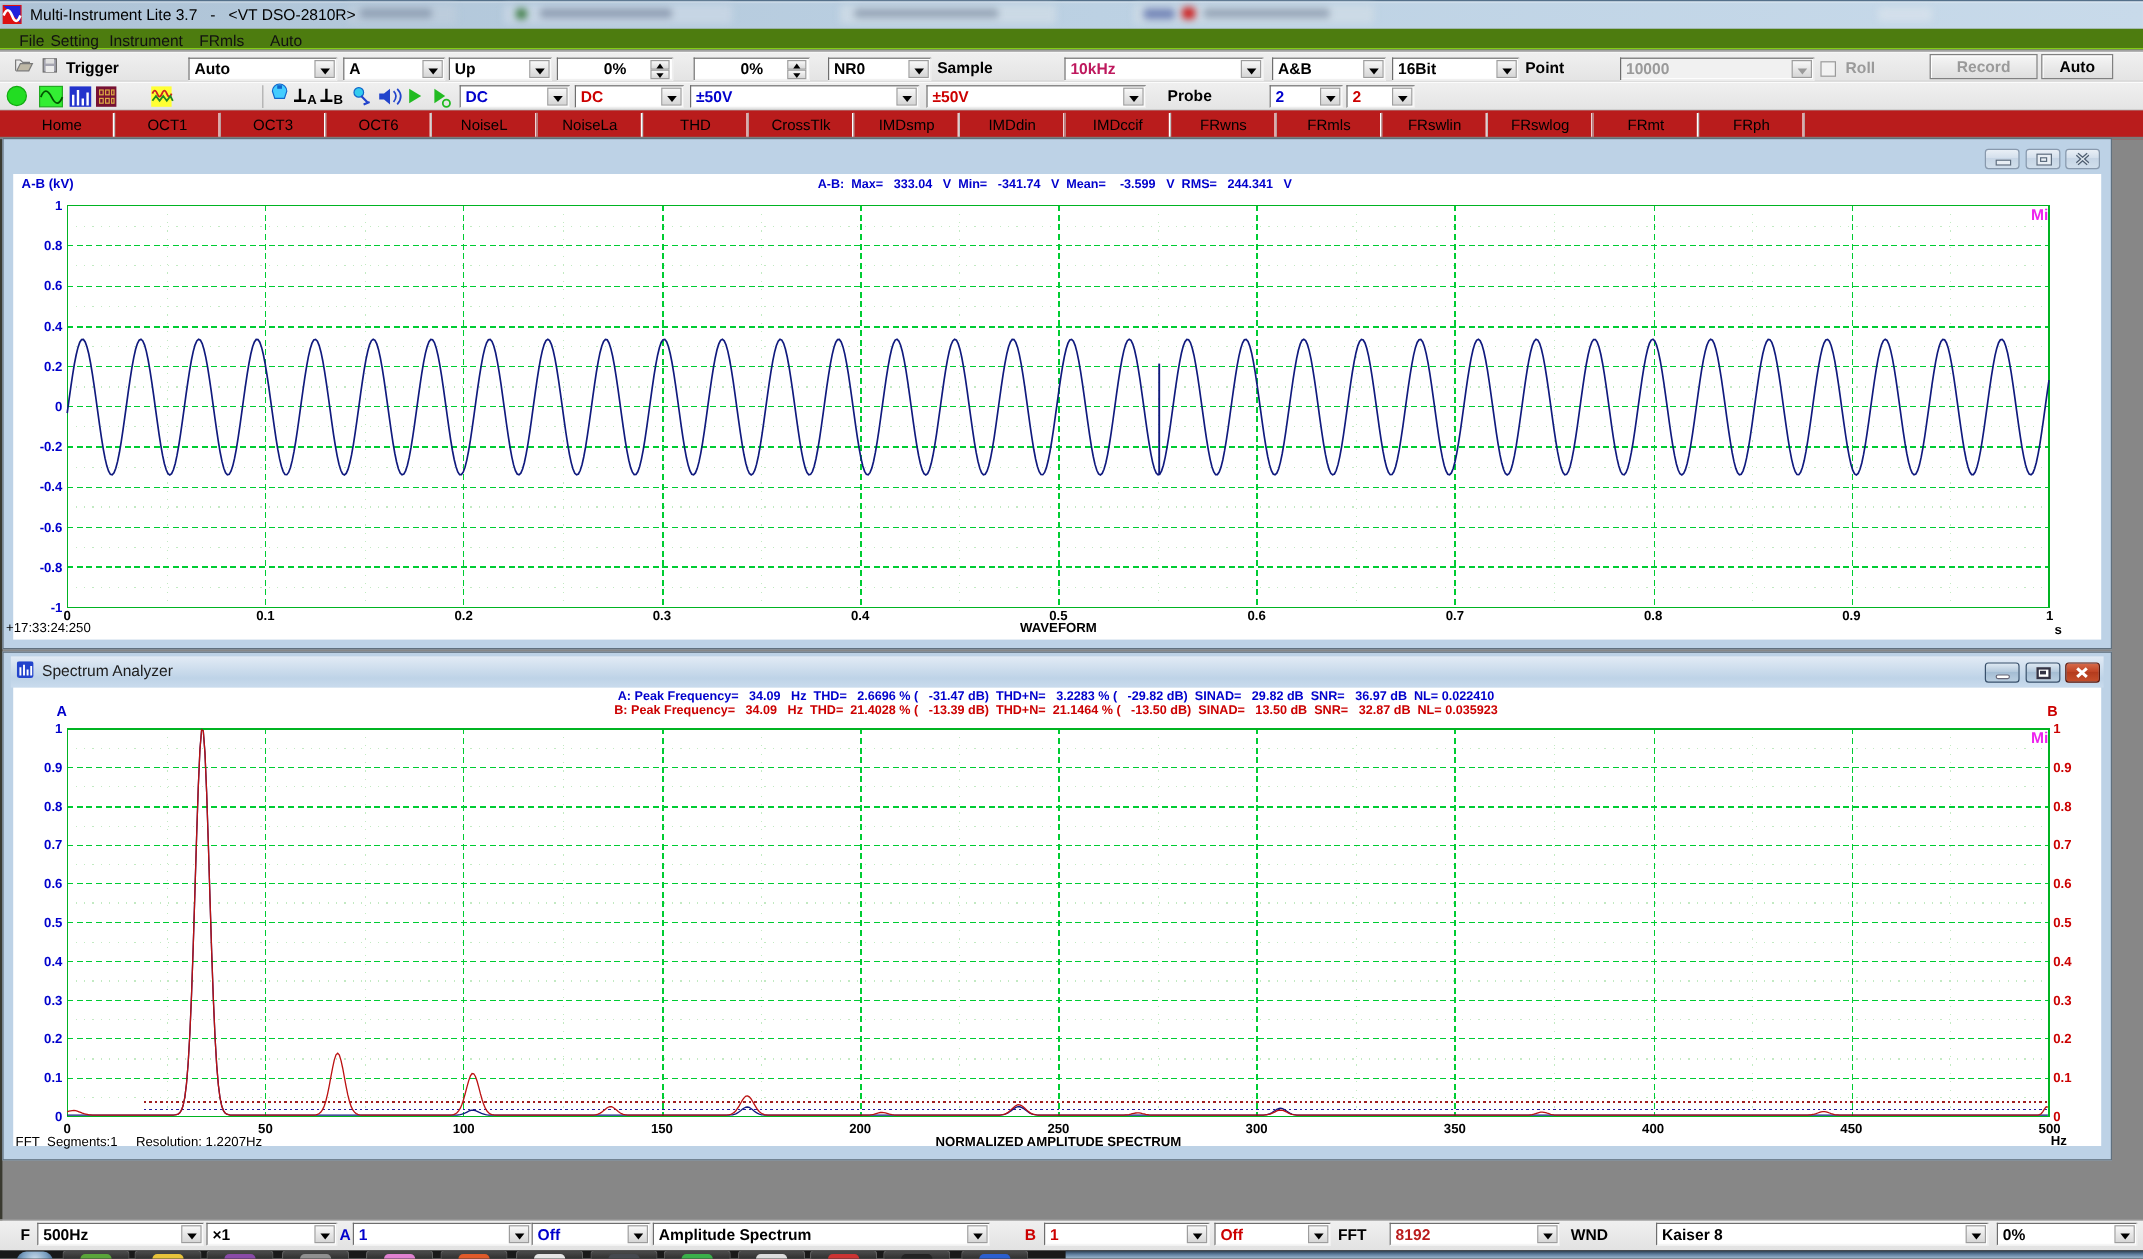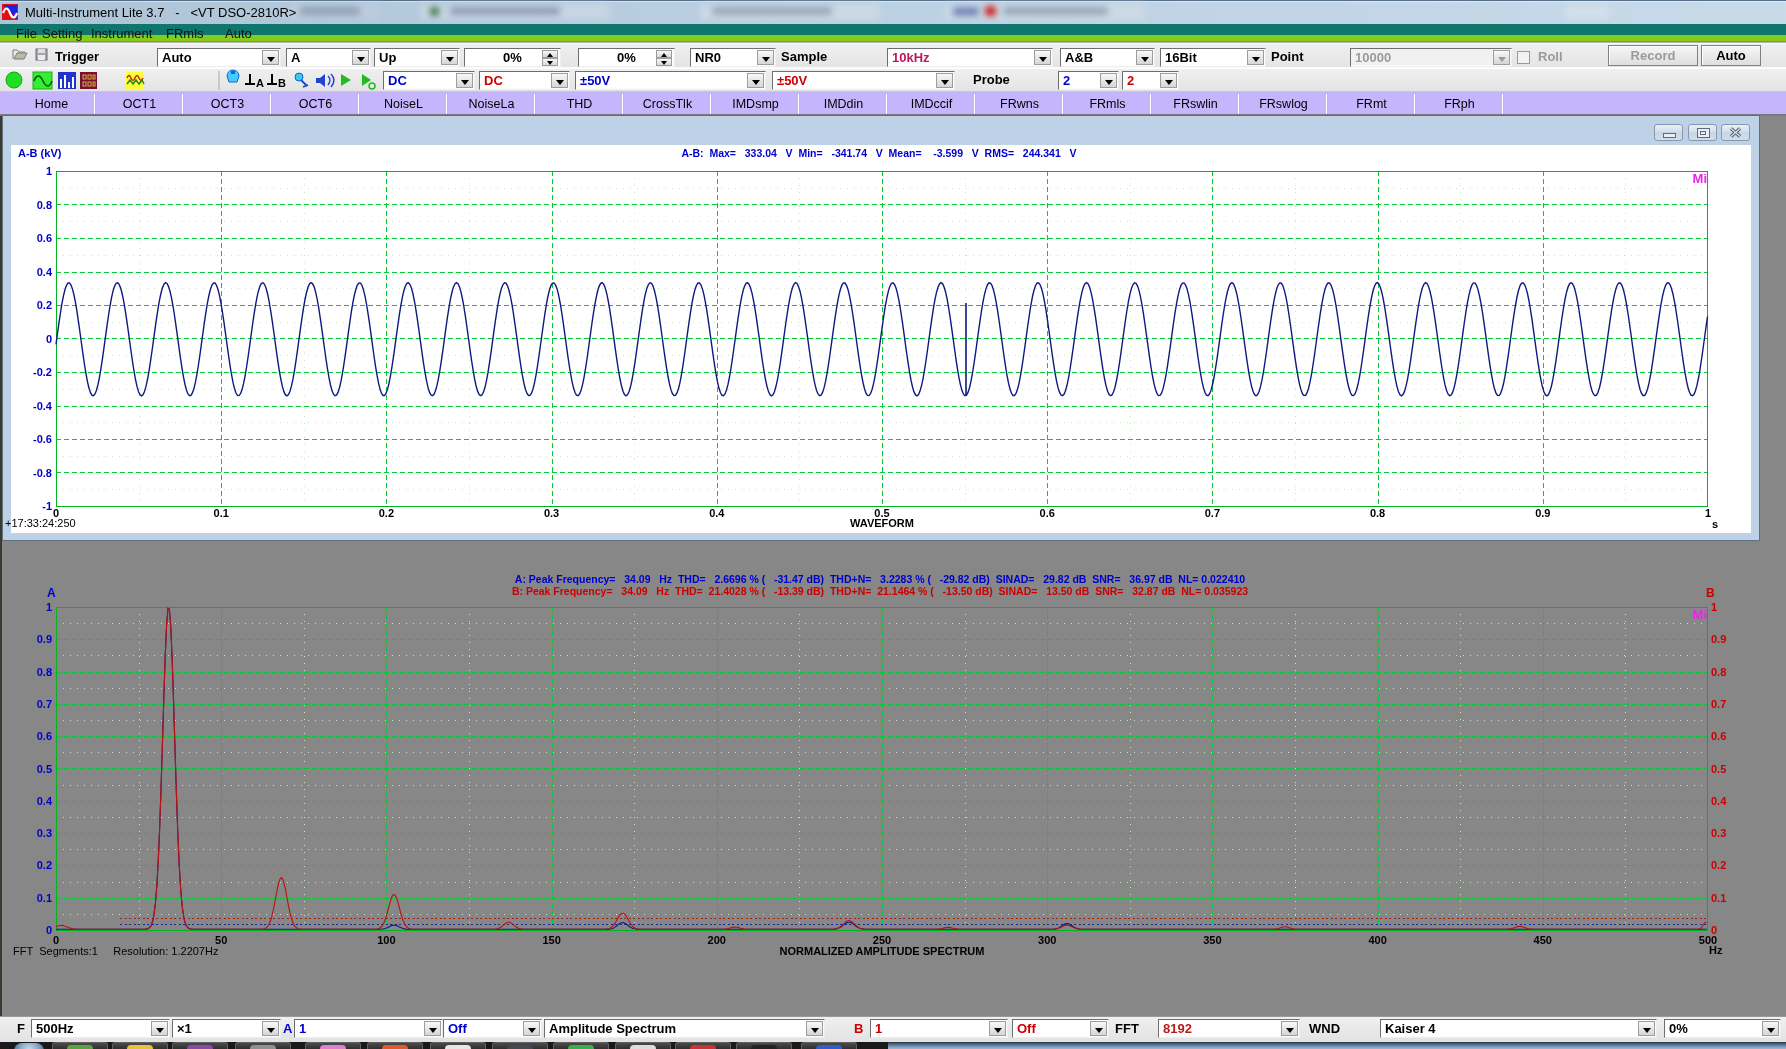--- a/index.html
+++ b/index.html
@@ -1,26 +1,26 @@
 <!DOCTYPE html>
 <html><head><meta charset="utf-8">
 <style>
 * { margin:0; padding:0; box-sizing:border-box; }
 html,body { width:1786px; height:1049px; overflow:hidden; font-family:"Liberation Sans",sans-serif; }
 #root { position:relative; width:1786px; height:1049px; background:#878787; }
 .titlebar { position:absolute; left:0; top:0; width:100%; height:24px;
   background:linear-gradient(90deg,#aec3d6,#bdd2e4 55%,#c8daea);
   box-shadow:inset 0 1px 0 #54708a, inset 0 2px 1px rgba(255,255,255,.45); overflow:hidden; }
 .blurb { position:absolute; filter:blur(3px); border-radius:3px; }
-.menubar { position:absolute; left:0; top:24px; width:100%; height:17px; background:#0f766e; border-bottom:6px solid #84cc16; }
+.menubar { position:absolute; left:0; top:24px; width:100%; height:17px; background:#4d7c0f; border-bottom:1px solid #84cc16; }
 .menubar span { position:absolute; top:2px; font-size:13px; color:#111; }
 .tb { position:absolute; left:0; width:100%; background:linear-gradient(#f0f0f0,#e4e4e4); border-top:1px solid #fafafa; }
 #tb1 { top:42px; height:25px; border-top:1px solid #b5b5b5; box-shadow:inset 0 1px 0 #f8f8f8; }
 #tb2 { top:67px; height:25px; box-shadow:inset 0 1px 0 #fff, inset 0 -1px 0 #c9c9c9; }
-.tabrow { position:absolute; left:0; top:92px; width:100%; height:24px; background:#c4b5fd; border-bottom:2px solid #7b7b7b; }
+.tabrow { position:absolute; left:0; top:92px; width:100%; height:24px; background:#b91c1c; border-bottom:2px solid #7b7b7b; }
 .tab { position:absolute; top:2px; width:88px; height:20px; text-align:center; font-size:12.5px; color:#000; line-height:20px;
    border-right:1px solid #bdbdbd; box-shadow:inset -1px 0 0 #fff; }
 .lbl { position:absolute; font-weight:bold; white-space:pre; }
 .cb { position:absolute; border:1px solid; border-color:#6e6e6e #eee #eee #6e6e6e; box-shadow: -1px -1px 0 #fdfdfd inset; }
 .cbt { position:absolute; left:4px; top:1px; font-size:13px; font-weight:bold; white-space:pre; }
 .cbarr { position:absolute; right:1px; top:1px; bottom:1px; width:17px; background:linear-gradient(#f8f8f8,#d6d6d6);
   border:1px solid #9d9d9d; }
 .cbarr i { position:absolute; left:4px; top:6px; width:0; height:0; border-left:4px solid transparent; border-right:4px solid transparent; border-top:5px solid #000; }
 .cbarr.dis i { border-top-color:#9a9a9a; }
 .spinbox { position:absolute; right:1px; top:1px; bottom:1px; width:17px; }
@@ -261,20 +261,42 @@
       </div>
   <div class="wbtn" style="left:1718px">
         <svg width="27" height="15" style="position:absolute;left:0;top:0">
           <path d="M9,3.5 l9,8 M18,3.5 l-9,8" stroke="#4d5d70" stroke-width="3.2"></path>
           <path d="M9,3.5 l9,8 M18,3.5 l-9,8" stroke="#dde6ee" stroke-width="1.2"></path>
         </svg>
       </div>
   <div class="wclient"></div>
 </div>
 
+<div class="win" style="top:543px;height:424px">
+  <div class="wtitle" style="background:linear-gradient(#e2ebf5,#bed3e7 70%,#c9dbed)">
+    <svg class="wicon" width="14" height="14">
+          <rect width="14" height="14" rx="2" fill="#2244cc"></rect>
+          <path d="M3,12 v-7 M6,12 v-9 M9,12 v-5 M12,12 v-8" stroke="#fff" stroke-width="1.6"></path>
+        </svg>
+    <span class="wname">Spectrum Analyzer</span>
+  </div>
+  <div class="wbtn act" style="left:1651px">
+        <div style="position:absolute;left:8px;top:9px;width:12px;height:4px;background:#fff;border:1px solid #667;border-radius:2px"></div>
+      </div>
+  <div class="wbtn act" style="left:1685px">
+        <div style="position:absolute;left:8px;top:3px;width:12px;height:10px;border:2px solid #334;background:#fff"></div>
+        <div style="position:absolute;left:11px;top:6px;width:5px;height:3px;background:#334"></div>
+      </div>
+  <div class="wbtn act" style="left:1718px;background:linear-gradient(#d66a4a,#c04424 45%,#b23a1c 45%,#c64e2a);border-color:#5a1408">
+    <svg width="27" height="15" style="position:absolute;left:0;top:0">
+          <path d="M9,4 l8,7 M17,4 l-8,7" stroke="#fff" stroke-width="2.6"></path>
+        </svg>
+      </div>
+  <div class="wclient" style="bottom:11px"></div>
+</div>
 
 <svg class="overlay" width="1786" height="1049">
   <g shape-rendering="crispEdges">
         <line x1="139.5" y1="171" x2="139.5" y2="506" stroke="#c2eac2" stroke-width="1" stroke-dasharray="1,6"></line>
 <line x1="304.5" y1="171" x2="304.5" y2="506" stroke="#c2eac2" stroke-width="1" stroke-dasharray="1,6"></line>
 <line x1="469.5" y1="171" x2="469.5" y2="506" stroke="#c2eac2" stroke-width="1" stroke-dasharray="1,6"></line>
 <line x1="634.5" y1="171" x2="634.5" y2="506" stroke="#c2eac2" stroke-width="1" stroke-dasharray="1,6"></line>
 <line x1="799.5" y1="171" x2="799.5" y2="506" stroke="#c2eac2" stroke-width="1" stroke-dasharray="1,6"></line>
 <line x1="965.5" y1="171" x2="965.5" y2="506" stroke="#c2eac2" stroke-width="1" stroke-dasharray="1,6"></line>
 <line x1="1130.5" y1="171" x2="1130.5" y2="506" stroke="#c2eac2" stroke-width="1" stroke-dasharray="1,6"></line>
@@ -478,21 +500,21 @@
       </div>
   <div class="lbl" style="left:1115px;top:4px;color:#000;font-size:13px">FFT</div>
   <div class="cb" style="left:1158px;top:2px;width:142px;height:19px;background:#fff">
         <span class="cbt" style="color:#b91c1c">8192</span>
         <span class="cbarr">
           <i></i>
         </span>
       </div>
   <div class="lbl" style="left:1309px;top:4px;color:#000;font-size:13px">WND</div>
   <div class="cb" style="left:1380px;top:2px;width:277px;height:19px;background:#fff">
-        <span class="cbt" style="color:#000">Kaiser 4</span>
+        <span class="cbt" style="color:#000">Kaiser 8</span>
         <span class="cbarr">
           <i></i>
         </span>
       </div>
   <div class="cb" style="left:1664px;top:2px;width:117px;height:19px;background:#fff">
         <span class="cbt" style="color:#000">0%</span>
         <span class="cbarr">
           <i></i>
         </span>
       </div>

